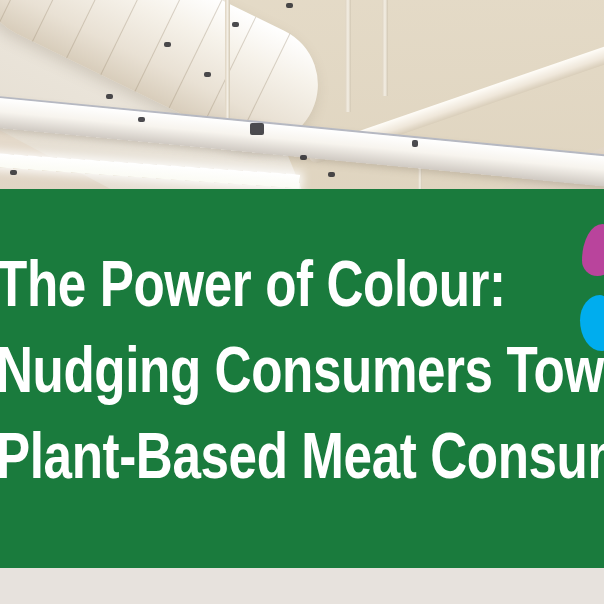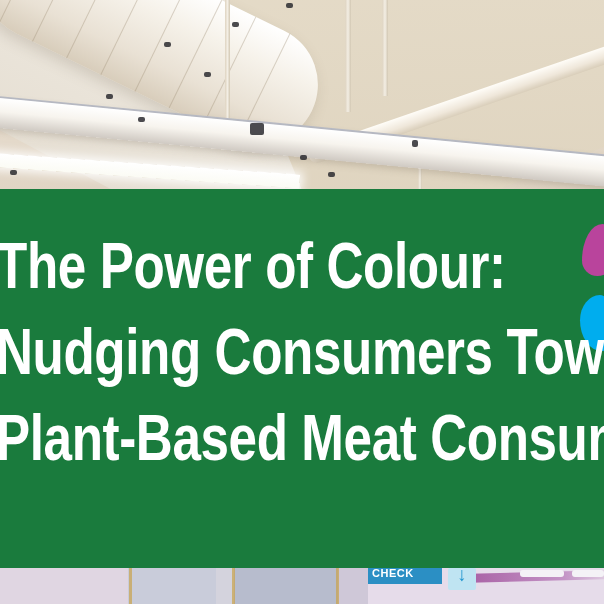--- a/index.html
+++ b/index.html
@@ -133,21 +133,21 @@
     width: 36px; height: 56px;
     background: #00adee;
     border-radius: 55% 45% 40% 60% / 45% 60% 40% 55%;
   }
 
   .title-block {
     position: absolute;
     left: 0;
     top: 0;
     width: 604px;
-    padding-top: 34px;
+    padding-top: 52px;
   }
   .title-line {
     color: #ffffff;
     font-family: "Liberation Sans Narrow", "Liberation Sans", sans-serif;
     font-weight: 700;
     font-size: 64px;
     line-height: 86px;
     letter-spacing: -0.5px;
     white-space: nowrap;
     transform: scaleX(0.80);
@@ -283,36 +283,14 @@
     <div class="blob blob-cyan"></div>
 
     <div class="title-block">
       <div class="title-line">The Power of Colour:</div>
       <div class="title-line">Nudging Consumers Toward</div>
       <div class="title-line">Plant-Based Meat Consumption</div>
     </div>
 
   </div>
 
-  <div class="photo-bottom">
-    <div class="shelf-block sb1"></div>
-    <div class="shelf-block sb2"></div>
-    <div class="shelf-block sb3"></div>
-    <div class="shelf-block sb4"></div>
-    <div class="shelf-block sb5"></div>
-    <div class="shelf-block sb6"></div>
-
-    <div class="shelf-edge-gold" style="left:129px;"></div>
-    <div class="shelf-edge-gold" style="left:232px;"></div>
-    <div class="shelf-edge-gold" style="left:336px;"></div>
-
-    <div class="purple-band"></div>
-    <div class="white-rail" style="left:520px; width:44px;"></div>
-    <div class="white-rail" style="left:572px; width:32px;"></div>
-
-    <div class="sign-blue"></div>
-    <div class="sign-blue-text">CHECK</div>
-
-    <div class="sign-arrow"></div>
-    <div class="sign-arrow-glyph">↓</div>
-  </div>
 
 </div>
 
 </body></html>

